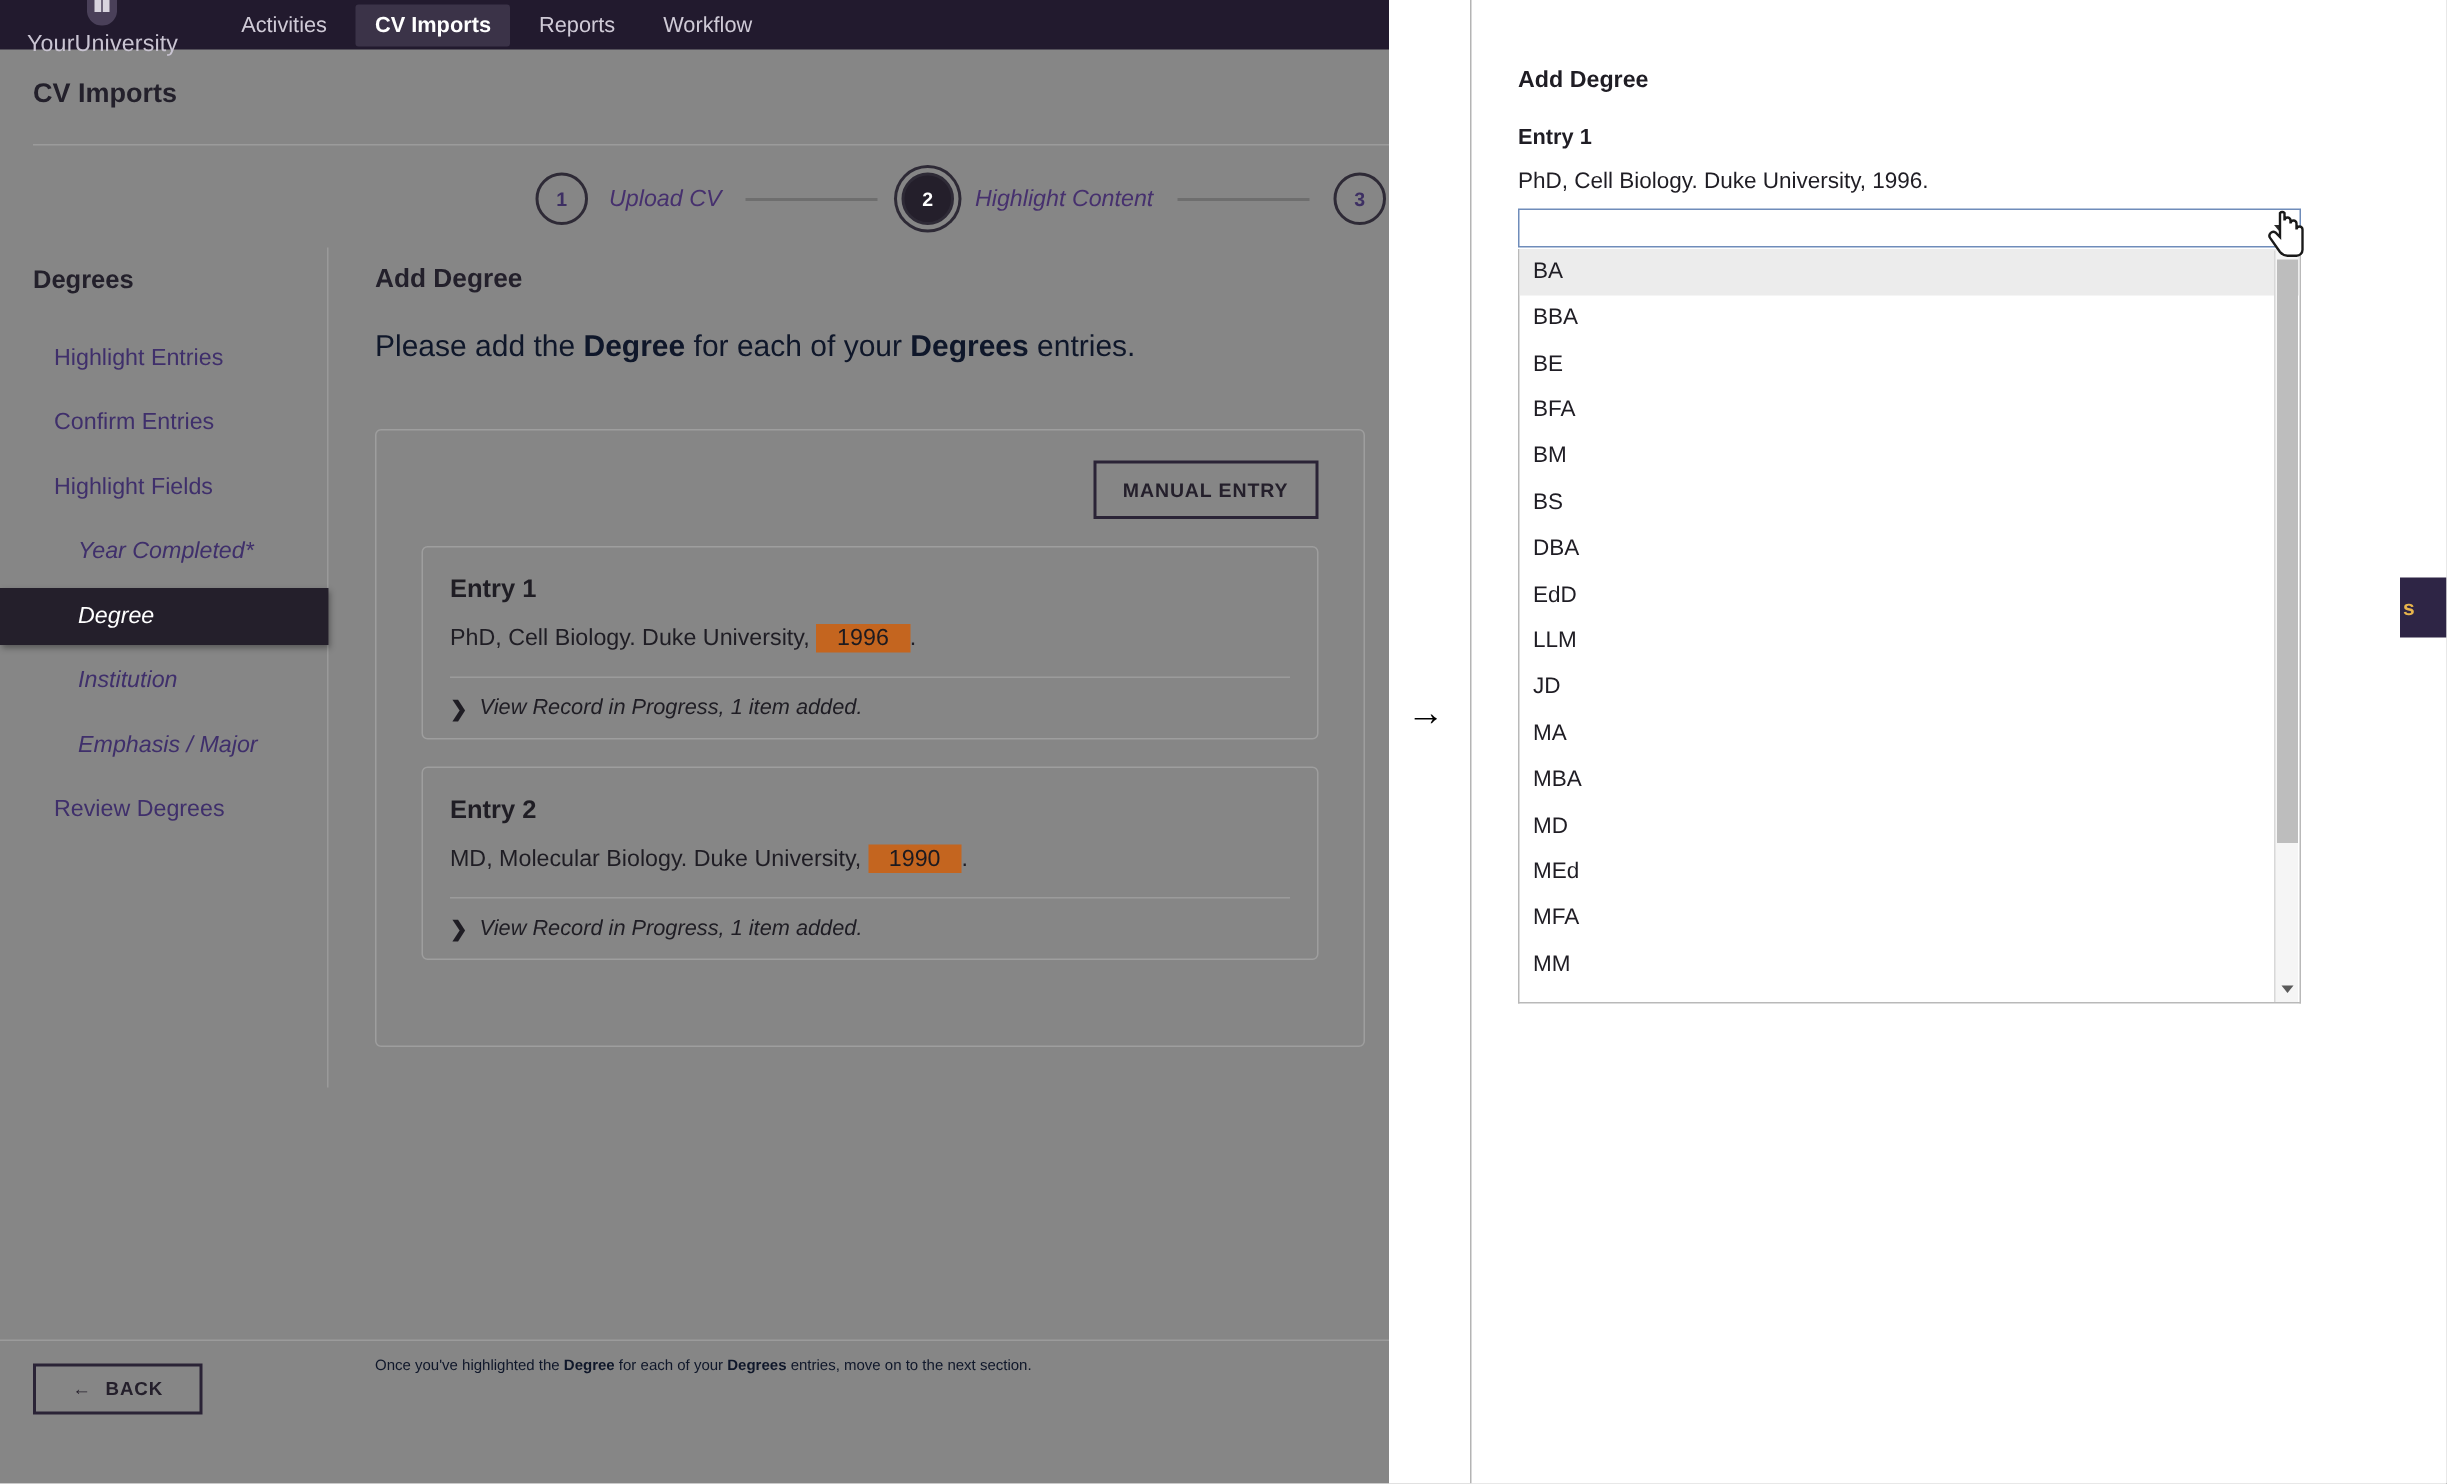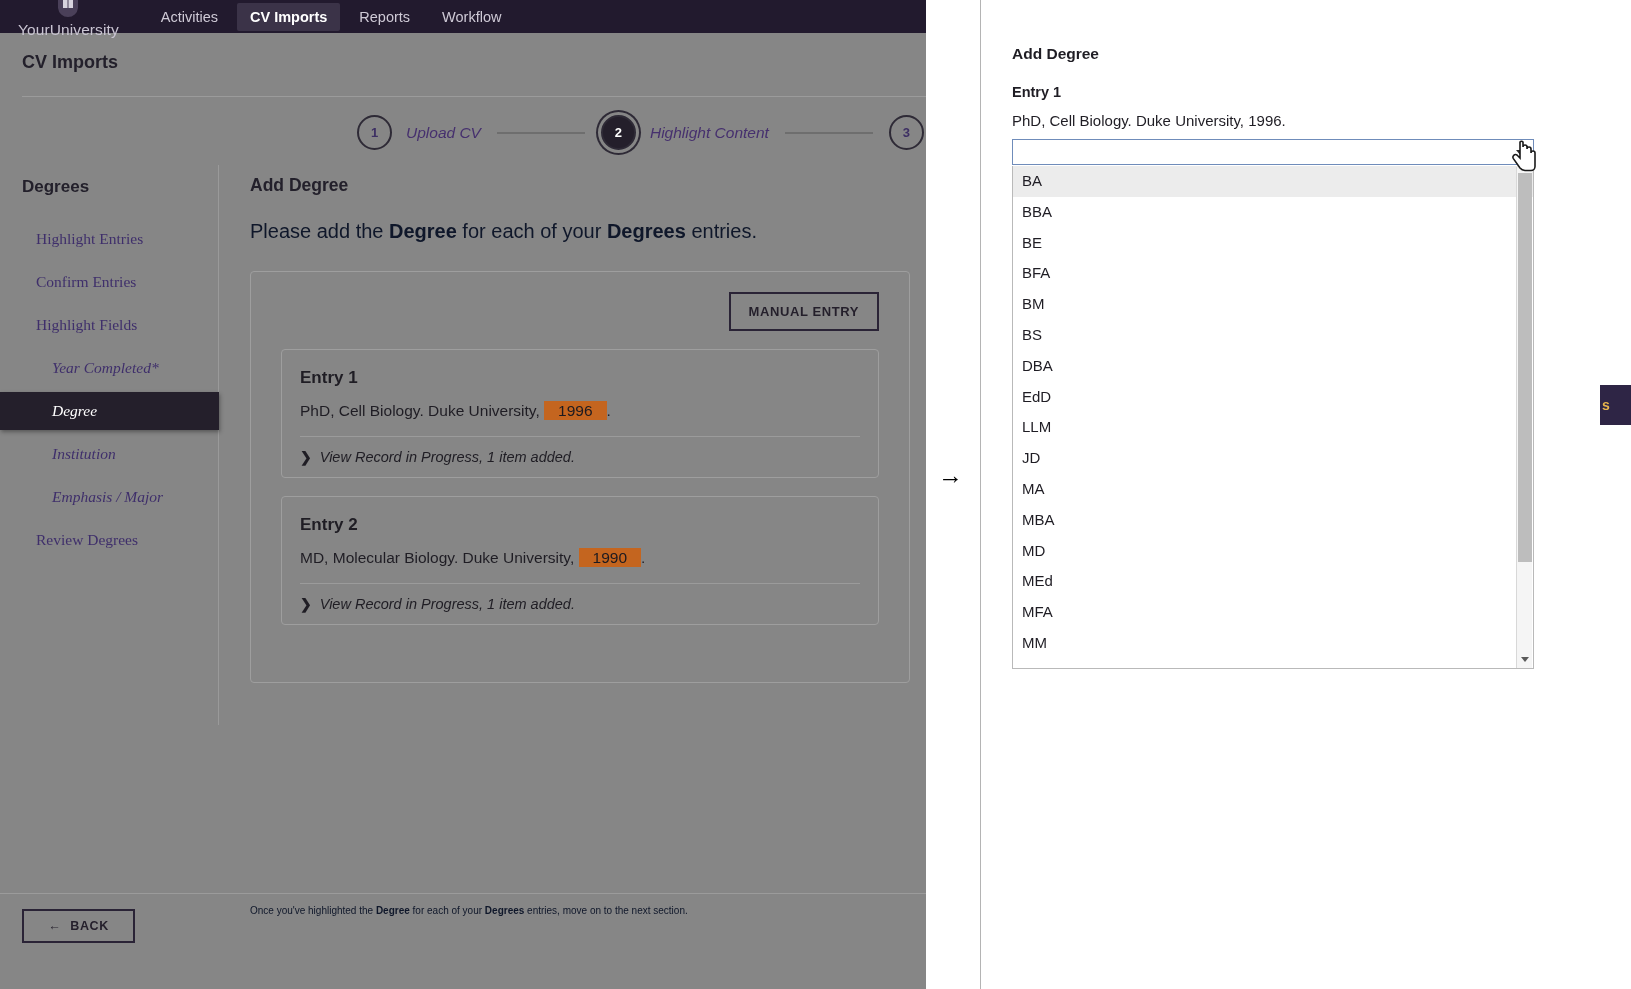--- a/index.html
+++ b/index.html
@@ -91,38 +91,37 @@
   }
   .sb-title {
     position: absolute; left: 22px; top: 12px;
     font-size: 17px; font-weight: bold; color: #23202b;
   }
   .sb-list { position: absolute; left: 0; top: 55px; width: 219px; }
   .sb-item {
     font-size: 15.5px; color: #3f2f6b;
     padding: 10px 0 10px 36px;
     margin-bottom: 5px;
-    font-family: Liberation Serif, serif;
   }
   .sb-item.sub { font-style: italic; padding-left: 52px; }
   .sb-item.selected {
     background: #241f2b; color: #ffffff;
     box-shadow: 1px 2px 4px rgba(0,0,0,.35);
   }
 
   
   .main { position: absolute; left: 250px; top: 175px; width: 660px; }
   .main-title { font-size: 17.5px; font-weight: bold; color: #23202b; }
   .main-sub {
     margin-top: 24px; font-size: 20px; color: #0f172a;
   }
   .main-sub b { font-weight: bold; }
 
   .entry-box {
-    margin-top: 28px;
+    margin-top: 43px;
     border: 1px solid #9e9e9e;
     border-radius: 4px;
     padding: 20px 30px 30px 30px;
     min-height: 412px;
   }
   .manual-row { display: flex; justify-content: flex-end; }
   .manual-btn {
     border: 2px solid #2a2336;
     background: transparent;
     color: #241f2b;

